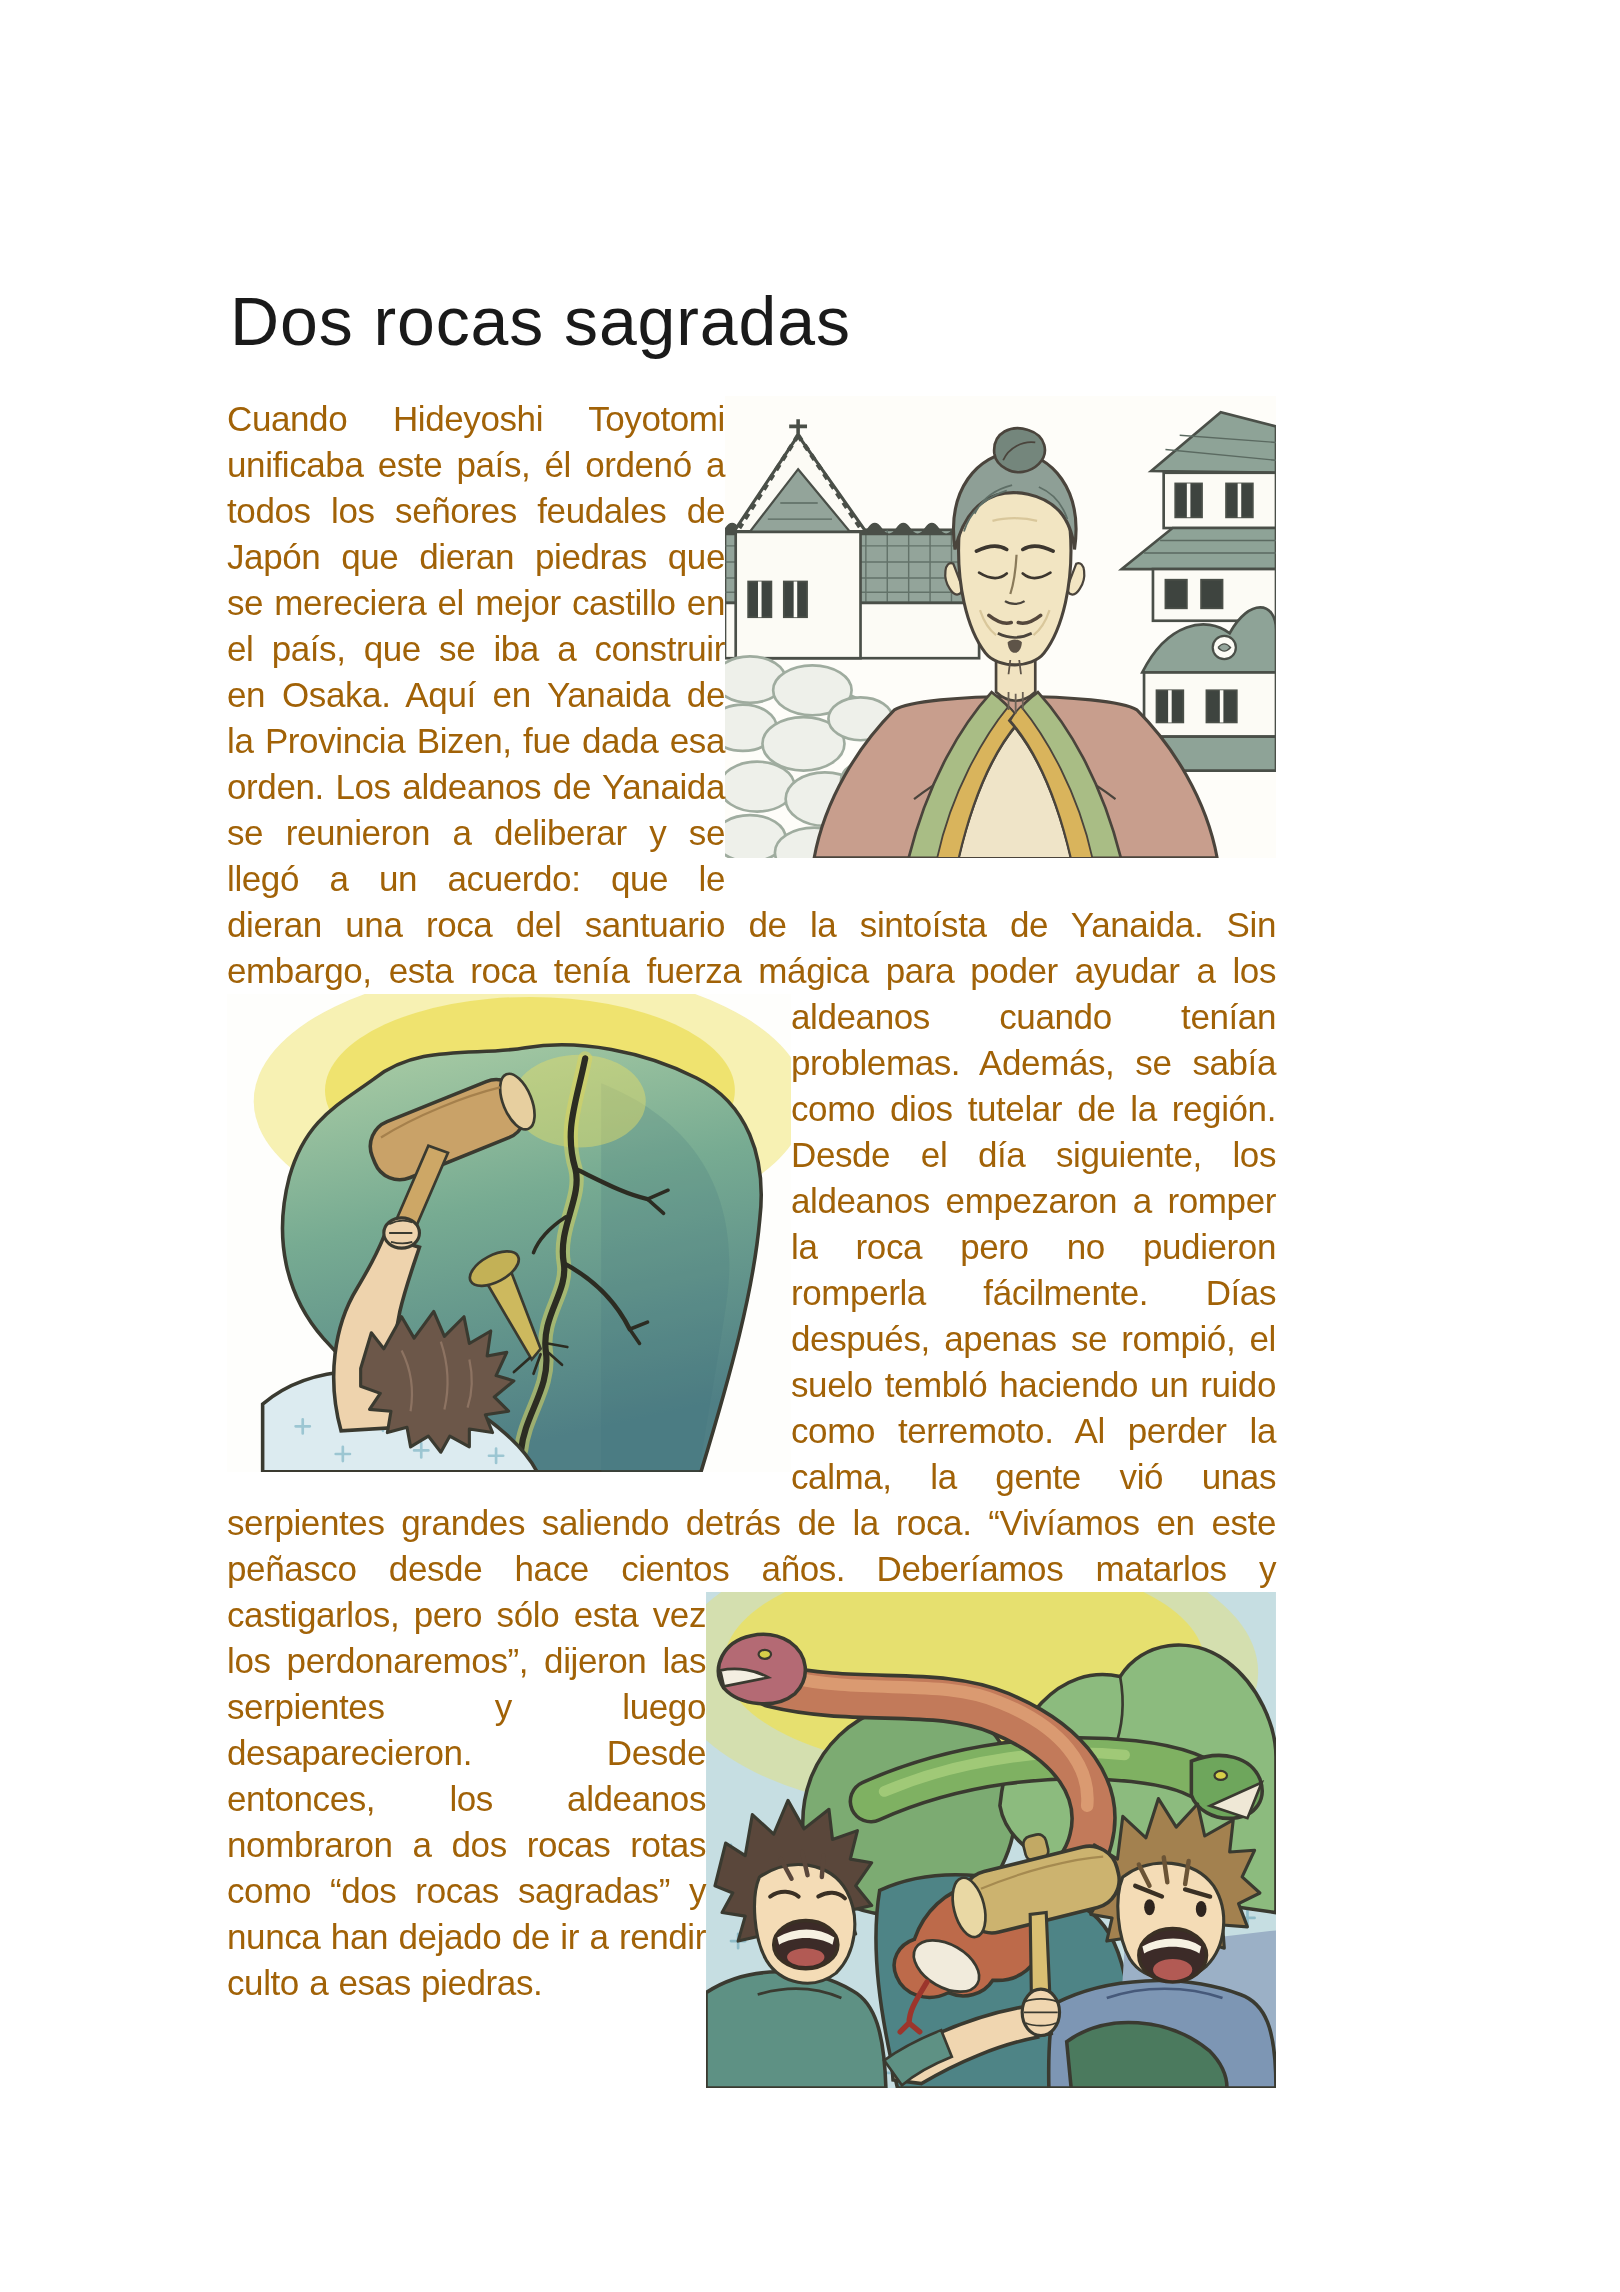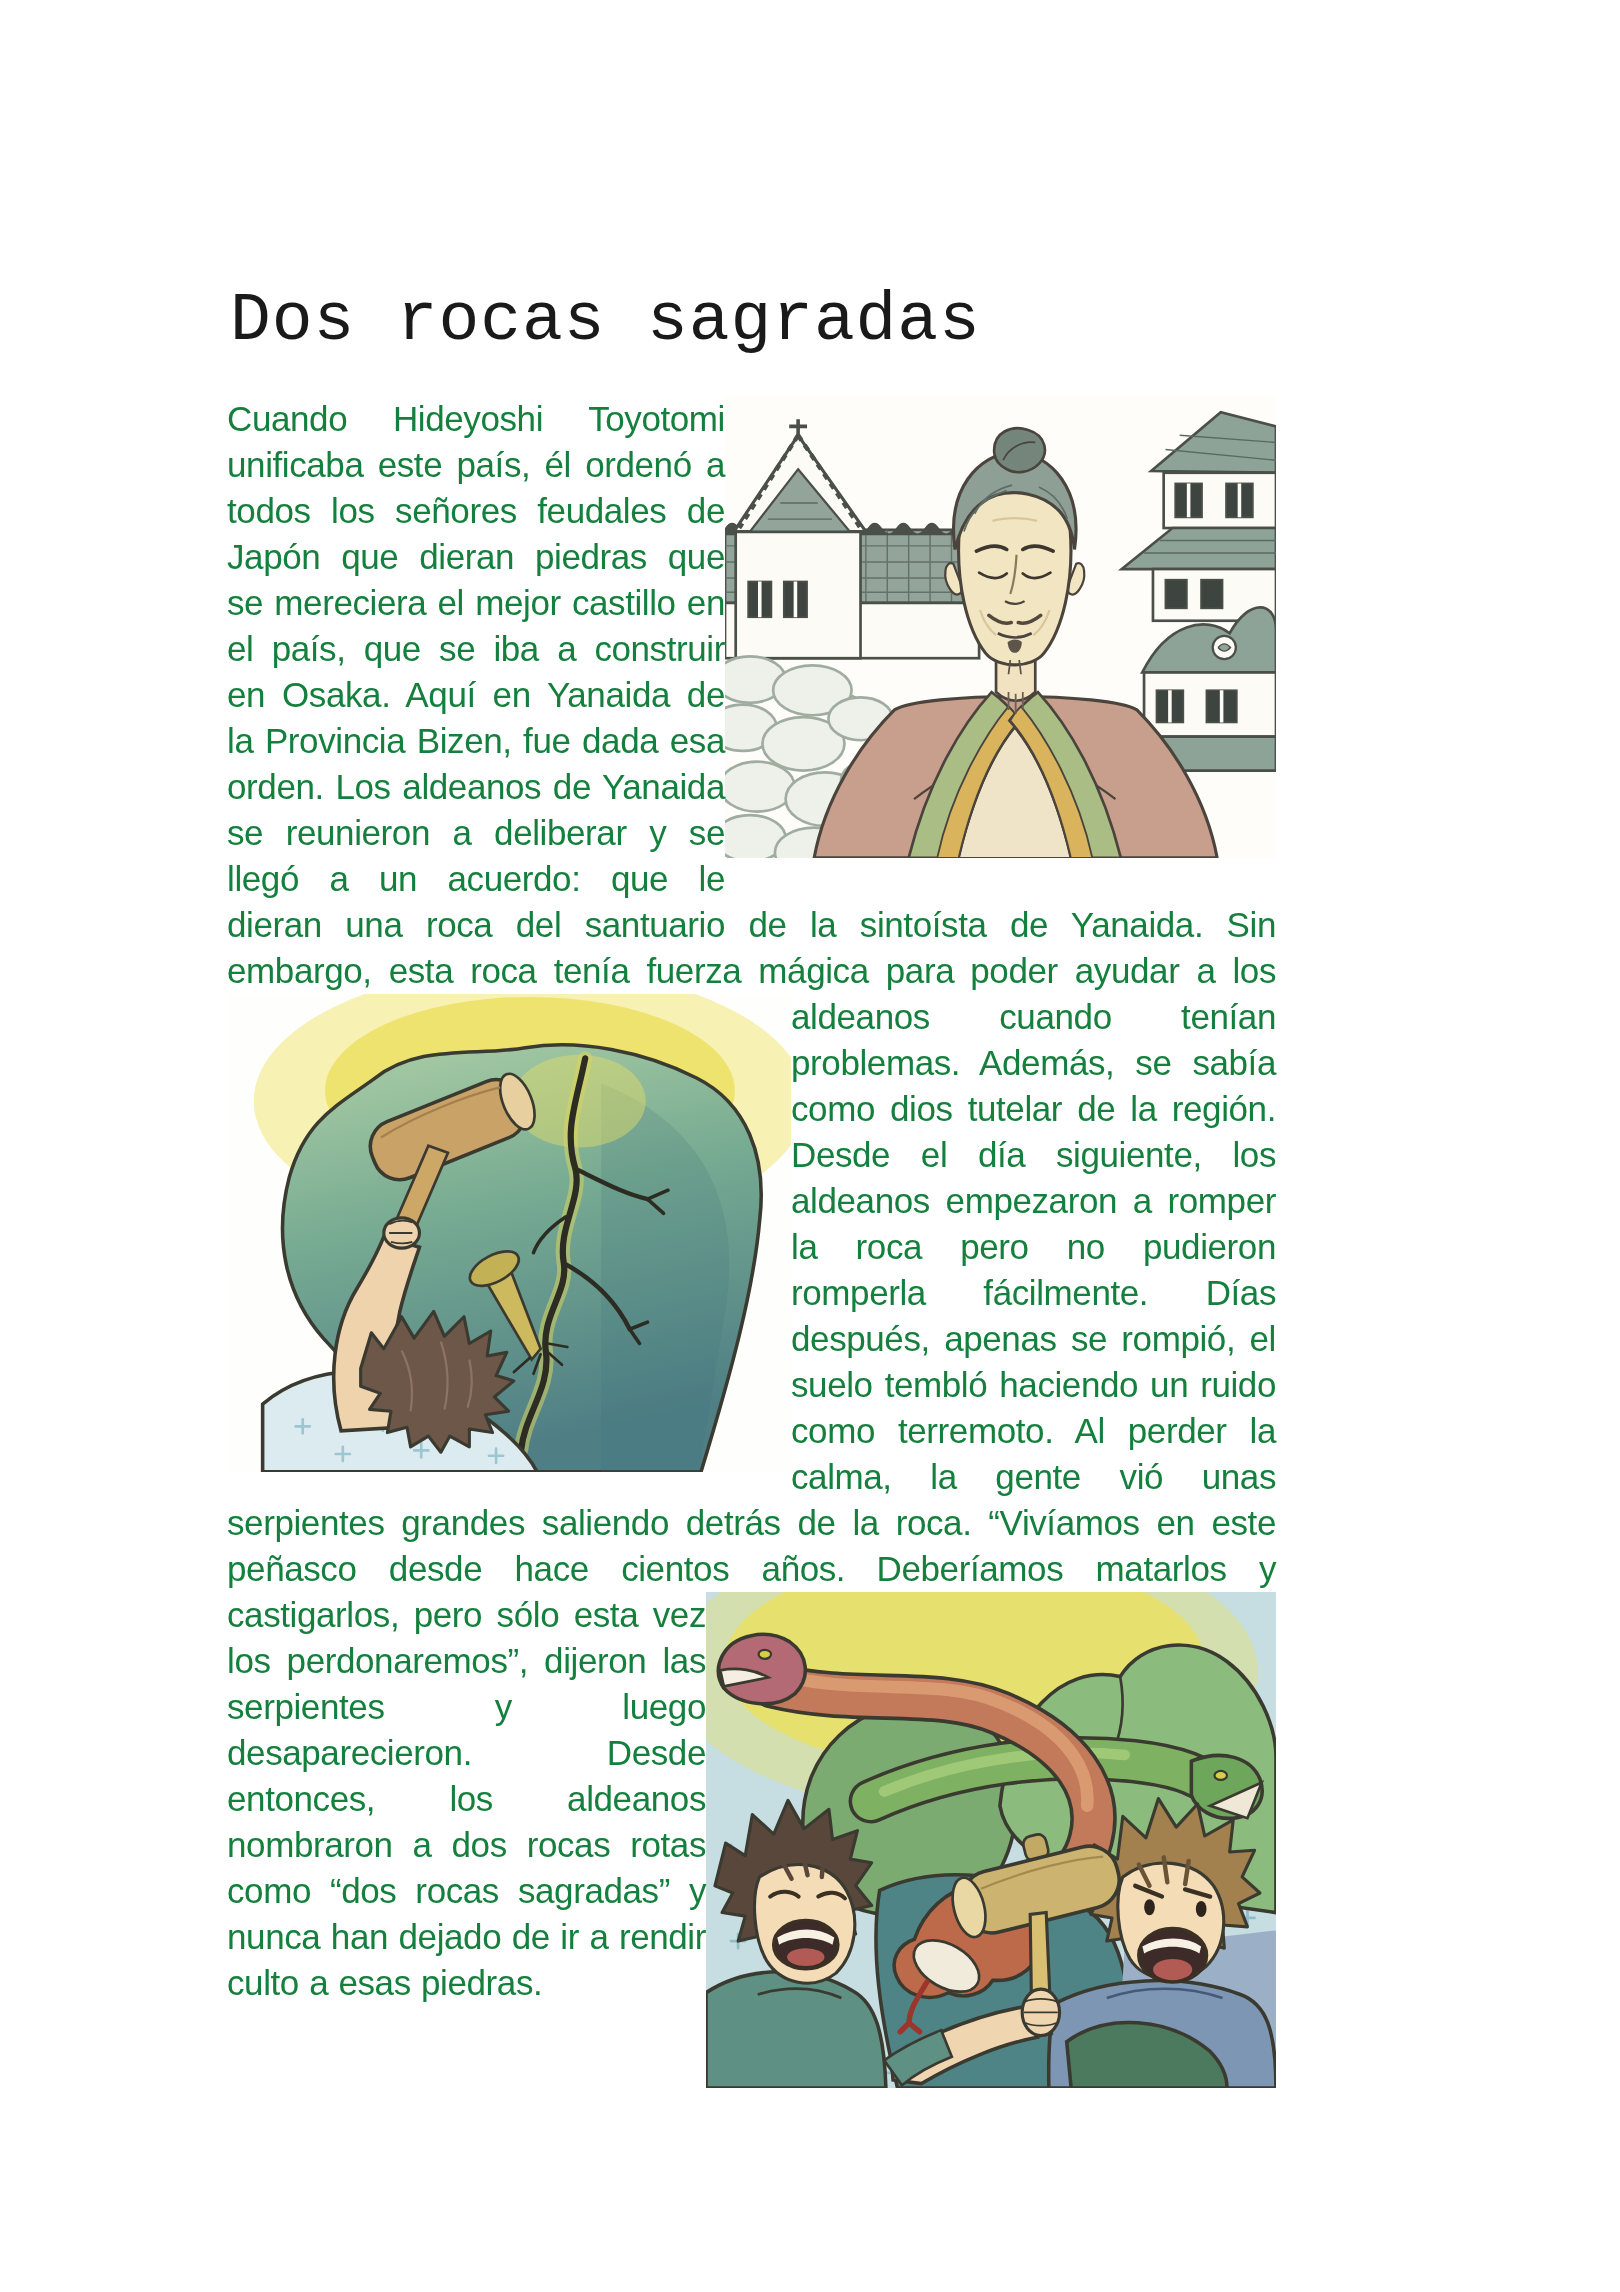--- a/index.html
+++ b/index.html
@@ -3,27 +3,27 @@
 <meta charset="utf-8">
 <style>
   html, body { margin: 0; padding: 0; background: #e8e8e8; }
   .page {
     width: 1621px; height: 2293px; position: relative;
     background: #ffffff; overflow: hidden;
     font-family: "Liberation Sans", sans-serif;
   }
   .title {
     position: absolute; left: 230px; top: 287px; margin: 0;
-    font-family: Liberation Mono, monospace; font-weight: 400;
+    font-family: Liberation Sans, sans-serif; font-weight: 400;
     font-size: 68px; letter-spacing: 0.9px; color: #1a1a1a; line-height: 1;
   }
   .article {
     position: absolute; left: 227px; top: 396px; width: 1049px;
     font-size: 35px; line-height: 46px; letter-spacing: -0.4px;
-    text-align: justify; color: #15803d;
+    text-align: justify; color: #a16207;
   }
   .article span { word-spacing: 0.9px; }
   figure.fig { margin: 0; padding: 0; }
   .fig svg { display: block; }
   .fig1 { float: right; width: 551px; height: 462px; margin: 10.7px -112px 27px 20.5px; }
   .fig2 { float: left;  width: 564px; height: 478px; margin: 23px 20.5px 12.5px 0; }
   .fig3 { float: right; width: 570px; height: 496px; margin: 7.1px -114px 0 20.5px; }
 </style>
 </head>
 <body>

